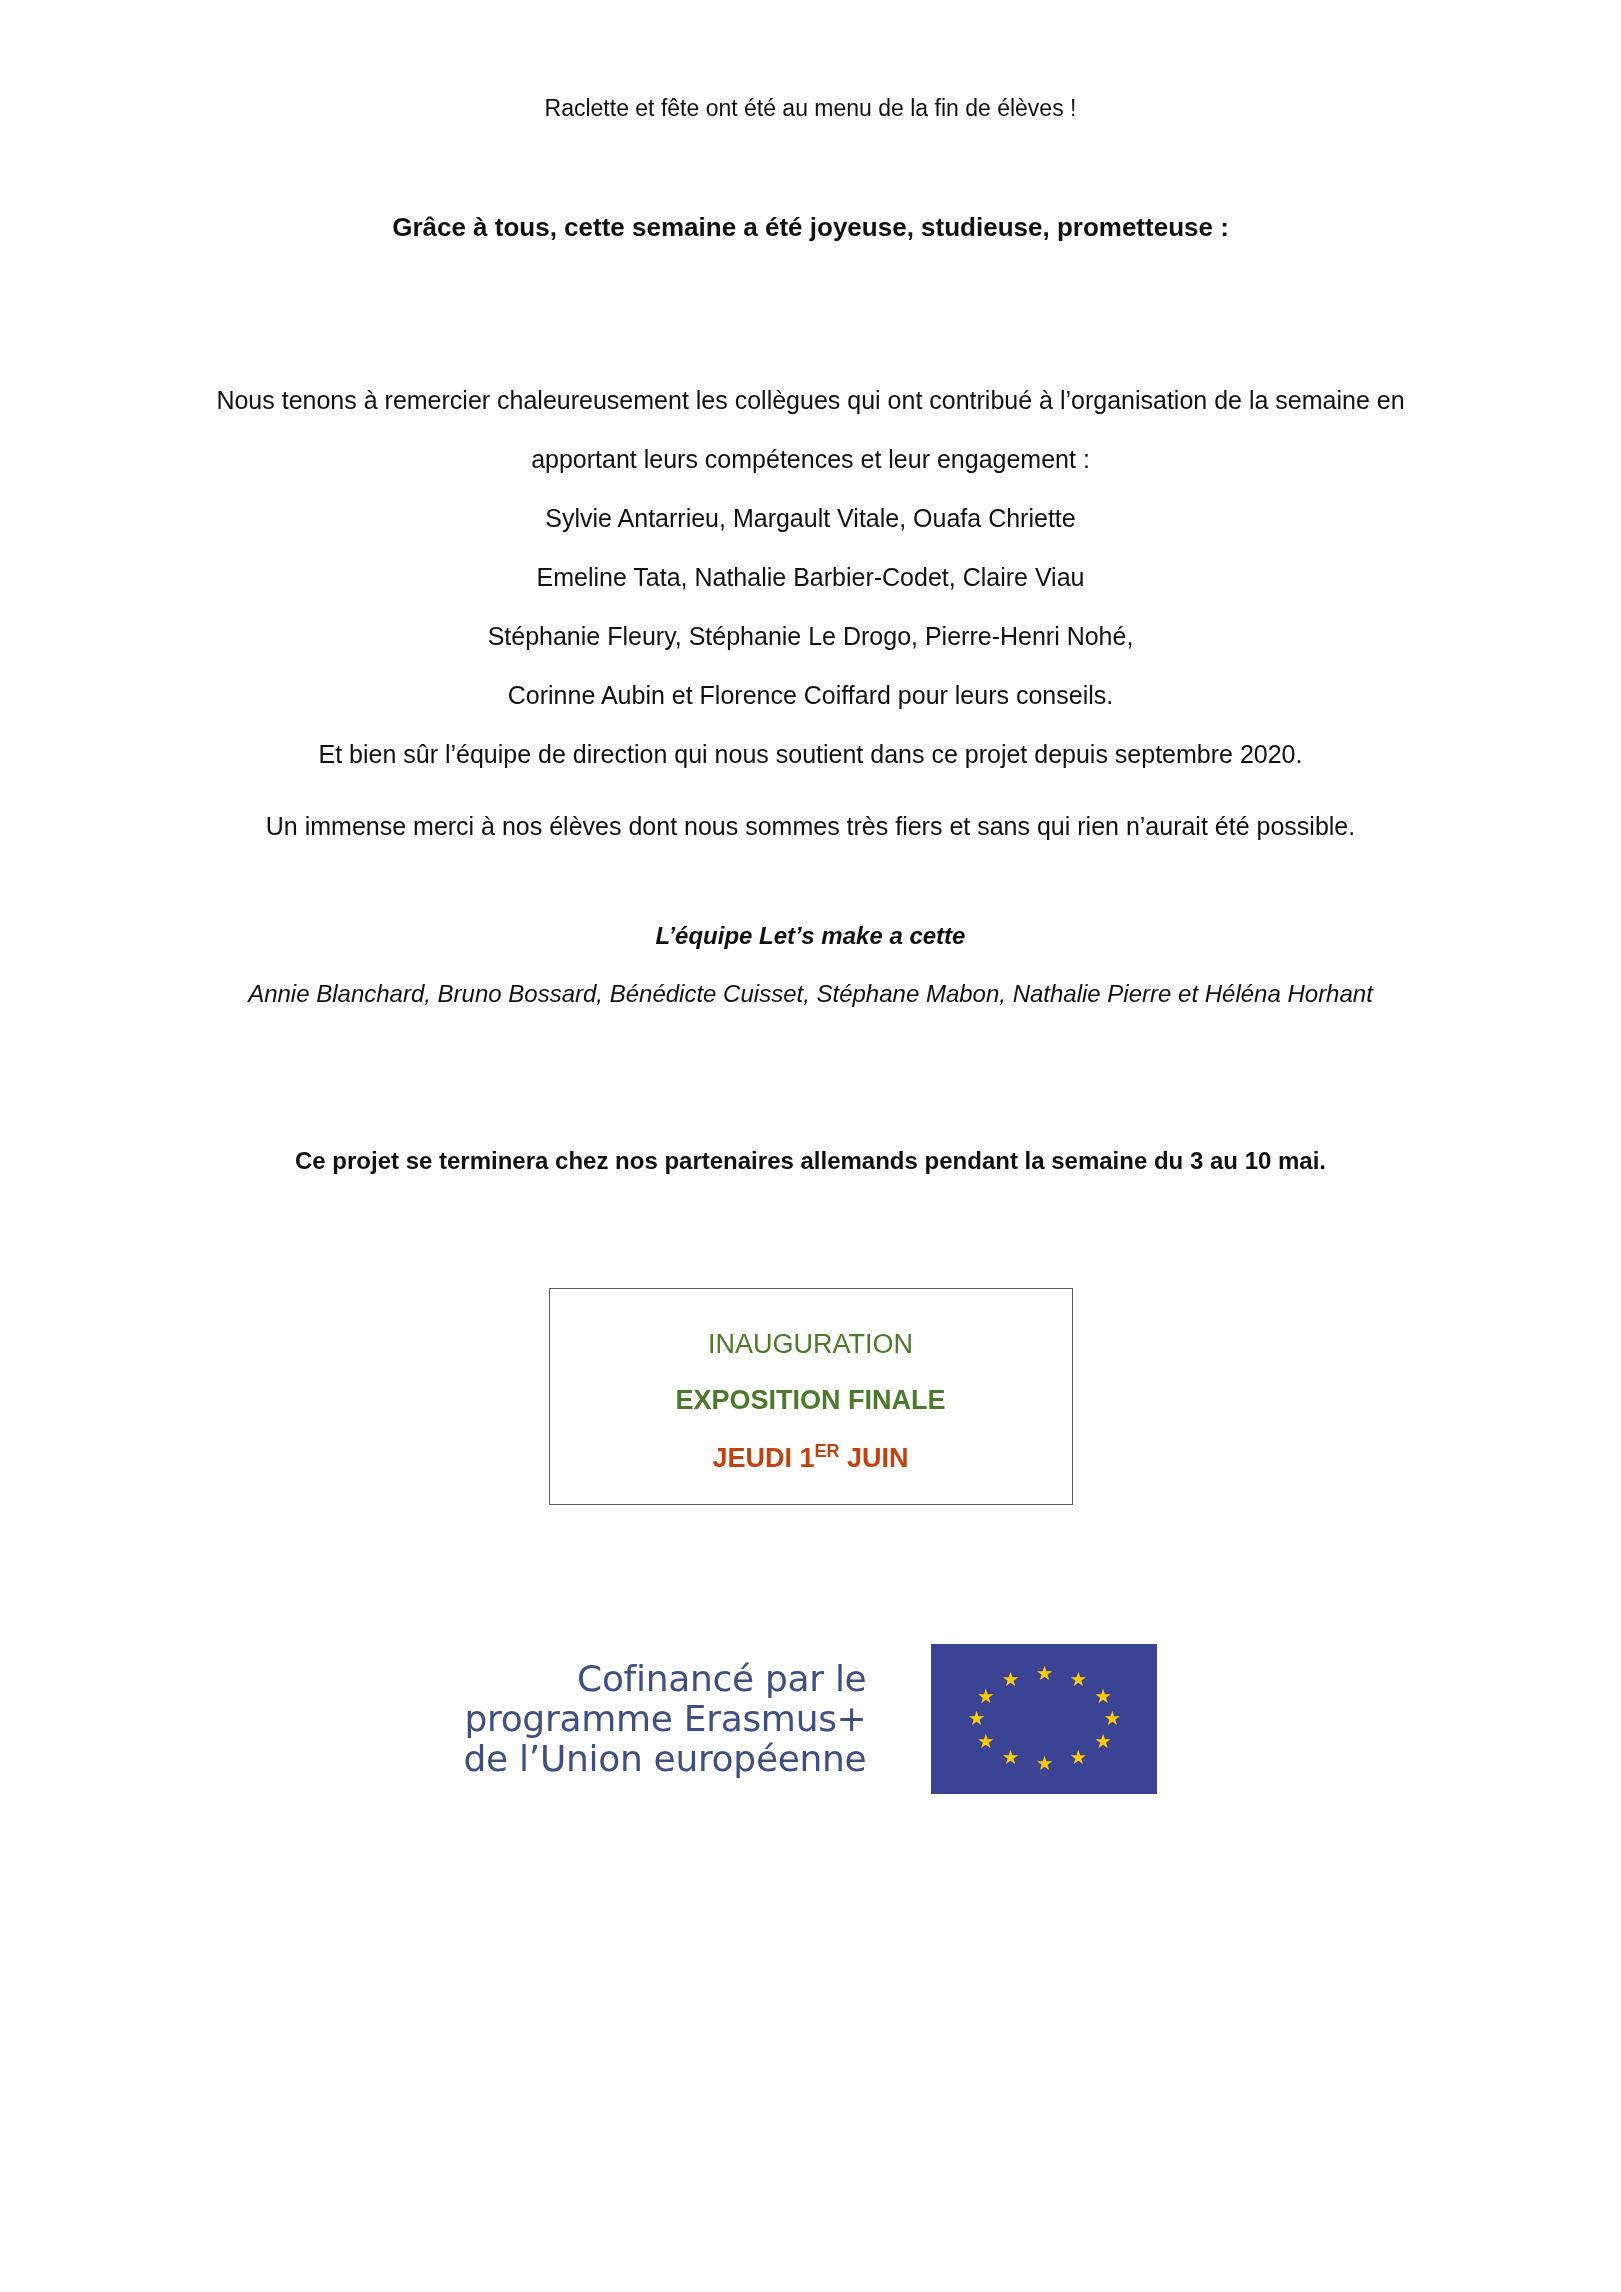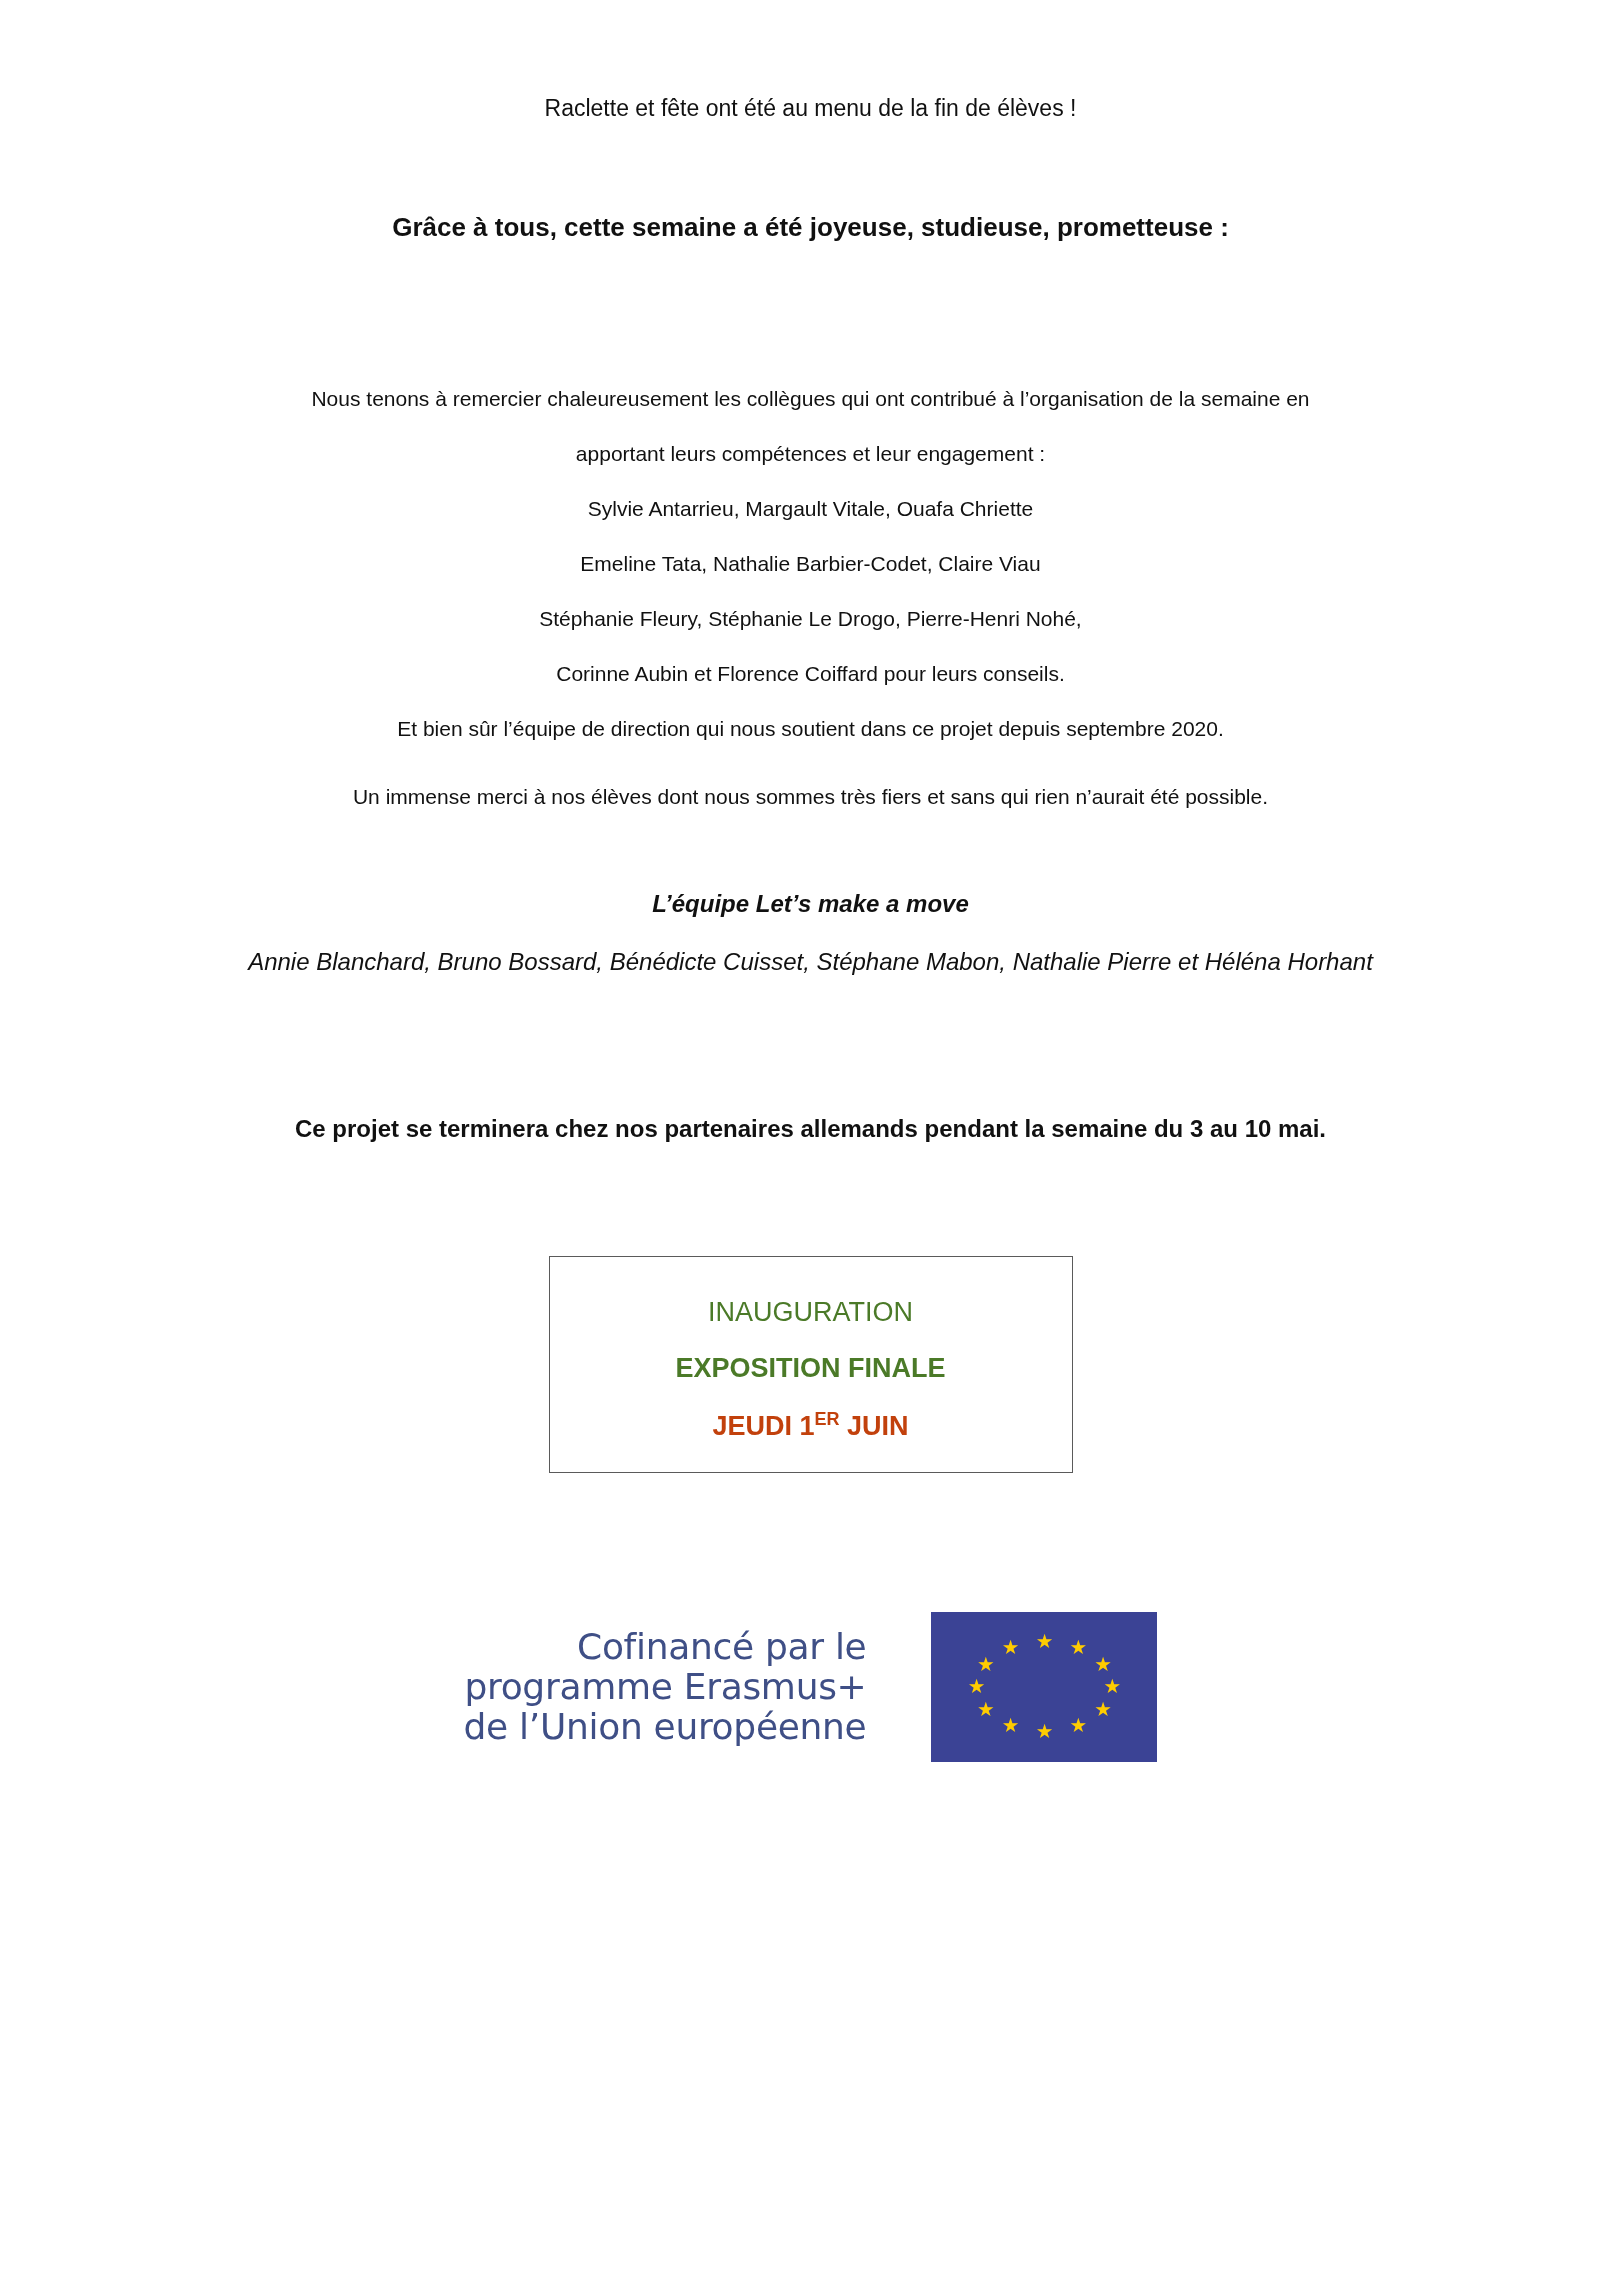--- a/index.html
+++ b/index.html
@@ -18,21 +18,21 @@
   }
   .page {
     width: 1621px;
     height: 2293px;
     box-sizing: border-box;
     padding: 0 107px;
     position: relative;
   }
   .line {
     text-align: center;
-    font-size: 21px;
+    font-size: 25px;
     line-height: 1.0;
     color: #111111;
   }
   .intro {
     margin-top: 97px;
     font-size: 23px;
   }
   .headline {
     margin-top: 94px;
     font-size: 26px;
@@ -143,21 +143,21 @@
     <div class="line">Sylvie Antarrieu, Margault Vitale, Ouafa Chriette</div>
     <div class="line">Emeline Tata, Nathalie Barbier-Codet, Claire Viau</div>
     <div class="line">Stéphanie Fleury, Stéphanie Le Drogo, Pierre-Henri Nohé,</div>
     <div class="line">Corinne Aubin et Florence Coiffard pour leurs  conseils.</div>
     <div class="line">Et bien sûr l’équipe de direction qui nous soutient dans ce projet depuis septembre 2020.</div>
   </div>
 
   <div class="line thanks">Un immense merci à nos élèves dont nous sommes très fiers et sans qui rien n’aurait été possible.</div>
 
   <div class="team-block">
-    <div class="line team-title">L’équipe Let’s make a move</div>
+    <div class="line team-title">L’équipe Let’s make a cette</div>
     <div class="line team-names">Annie Blanchard, Bruno Bossard, Bénédicte Cuisset, Stéphane Mabon, Nathalie Pierre et Héléna Horhant</div>
   </div>
 
   <div class="line closing">Ce projet se terminera chez nos partenaires allemands pendant la semaine du 3 au 10 mai.</div>
 
   <div class="box-wrap">
     <div class="box">
       <div class="b1">INAUGURATION</div>
       <div class="b2">EXPOSITION FINALE</div>
       <div class="b3"><span>JEUDI 1</span><sup>ER</sup><span> JUIN</span></div>

